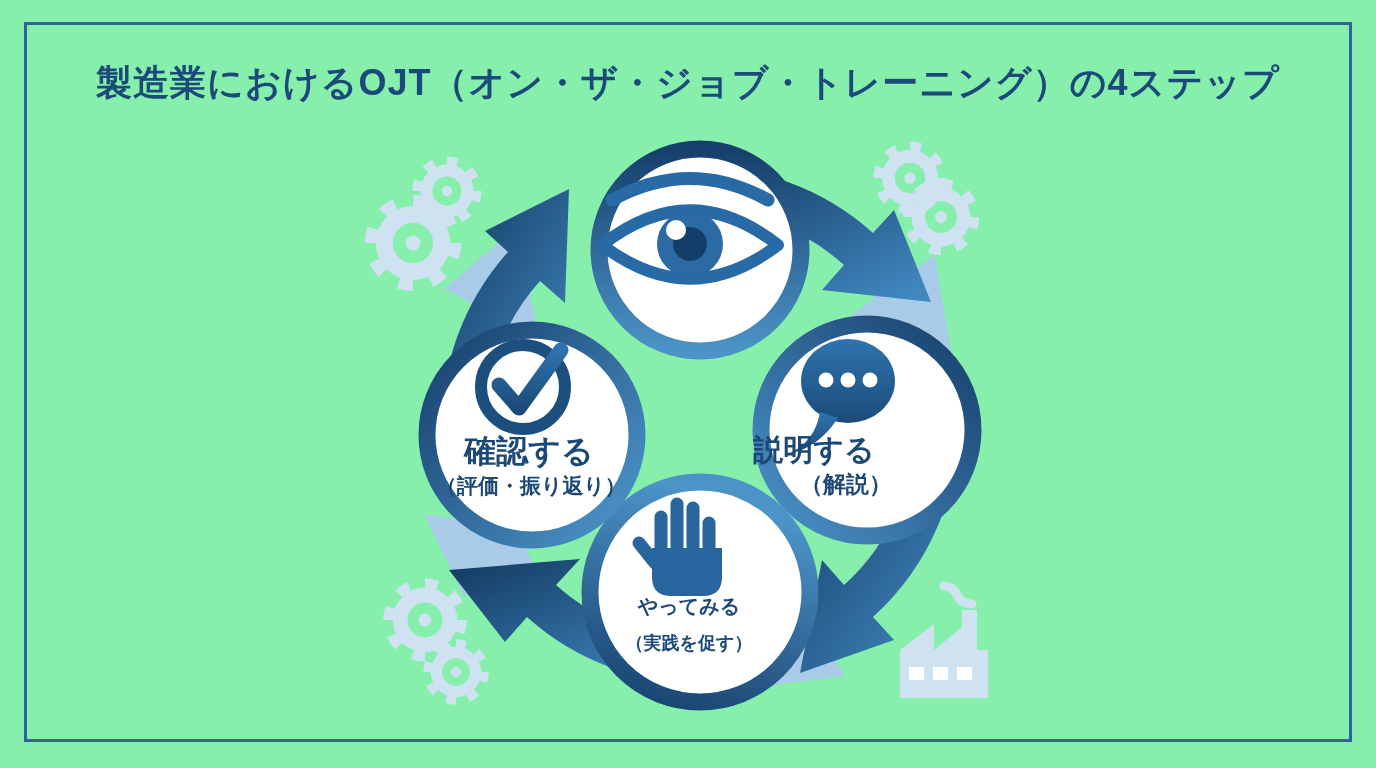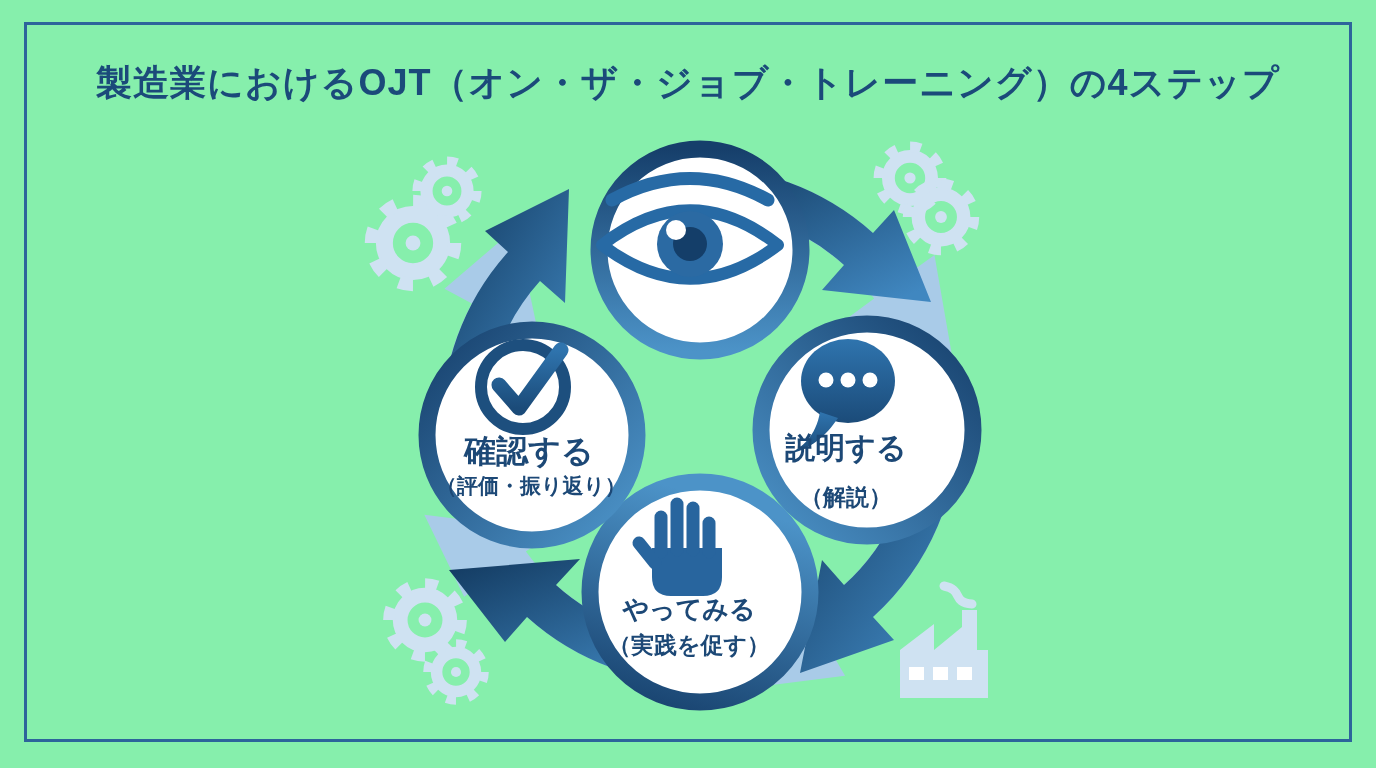--- a/index.html
+++ b/index.html
@@ -136,22 +136,22 @@
       <line x1="655" y1="563" x2="639" y2="543" stroke="#28659e" stroke-width="13" stroke-linecap="round"></line>
     </g>
 
     <g>
       <circle cx="523" cy="387" r="42" fill="none" stroke="#1d4f7e" stroke-width="12"></circle>
       <path d="M499,385 L519,408 L561,350" fill="none" stroke="url(#gIcon)" stroke-width="15" stroke-linecap="round" stroke-linejoin="round"></path>
     </g>
   </svg>
 
 
-  <div class="lbl" style="left:846px;top:435px;font-size:30px;font-family:Liberation Mono, monospace;">説明する</div>
-  <div class="lbl sub" style="left:846px;top:486px;font-size:23px;">（解説）</div>
+  <div class="lbl" style="left:814px;top:435px;font-size:30px;">説明する</div>
+  <div class="lbl sub" style="left:846px;top:473px;font-size:23px;">（解説）</div>
 
-  <div class="lbl" style="left:689px;top:596px;font-size:26px;">やってみる</div>
-  <div class="lbl sub" style="left:689px;top:634px;font-size:23px;font-family:Liberation Serif, serif;">（実践を促す）</div>
+  <div class="lbl" style="left:689px;top:596px;font-size:20px;">やってみる</div>
+  <div class="lbl sub" style="left:689px;top:634px;font-size:18px;font-family:Liberation Serif, serif;">（実践を促す）</div>
 
   <div class="lbl" style="left:529px;top:435px;font-size:32px;">確認する</div>
   <div class="lbl sub" style="left:531px;top:475px;font-size:21px;text-align:right;">（評価・振り返り）</div>
 
 </div>
 
 </body></html>

